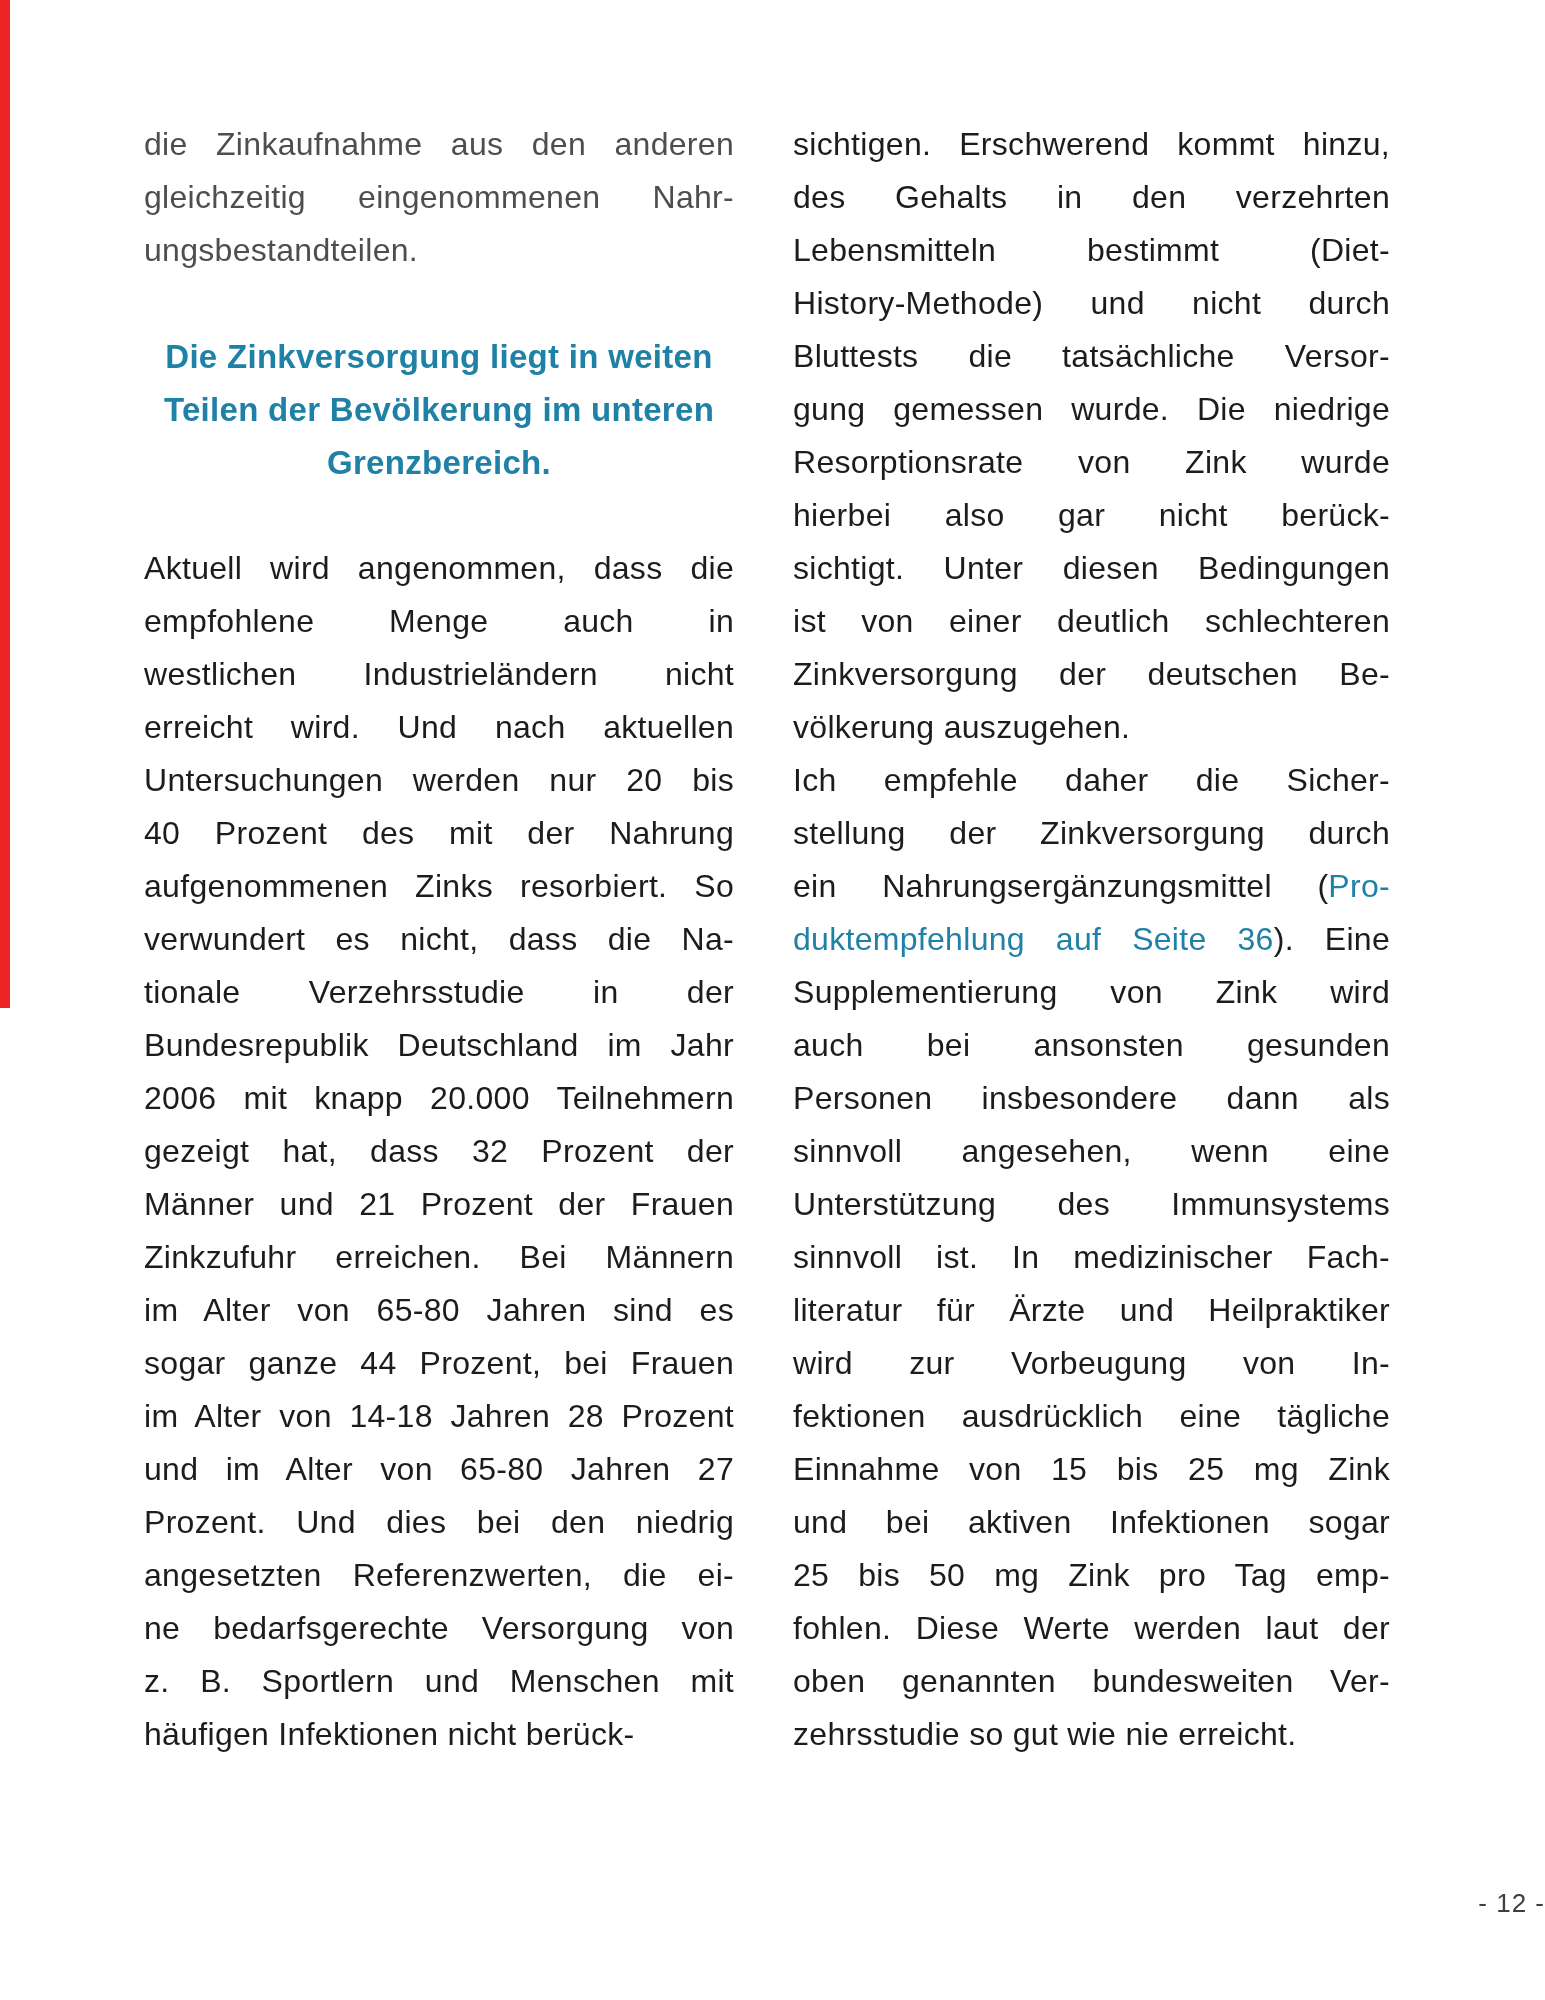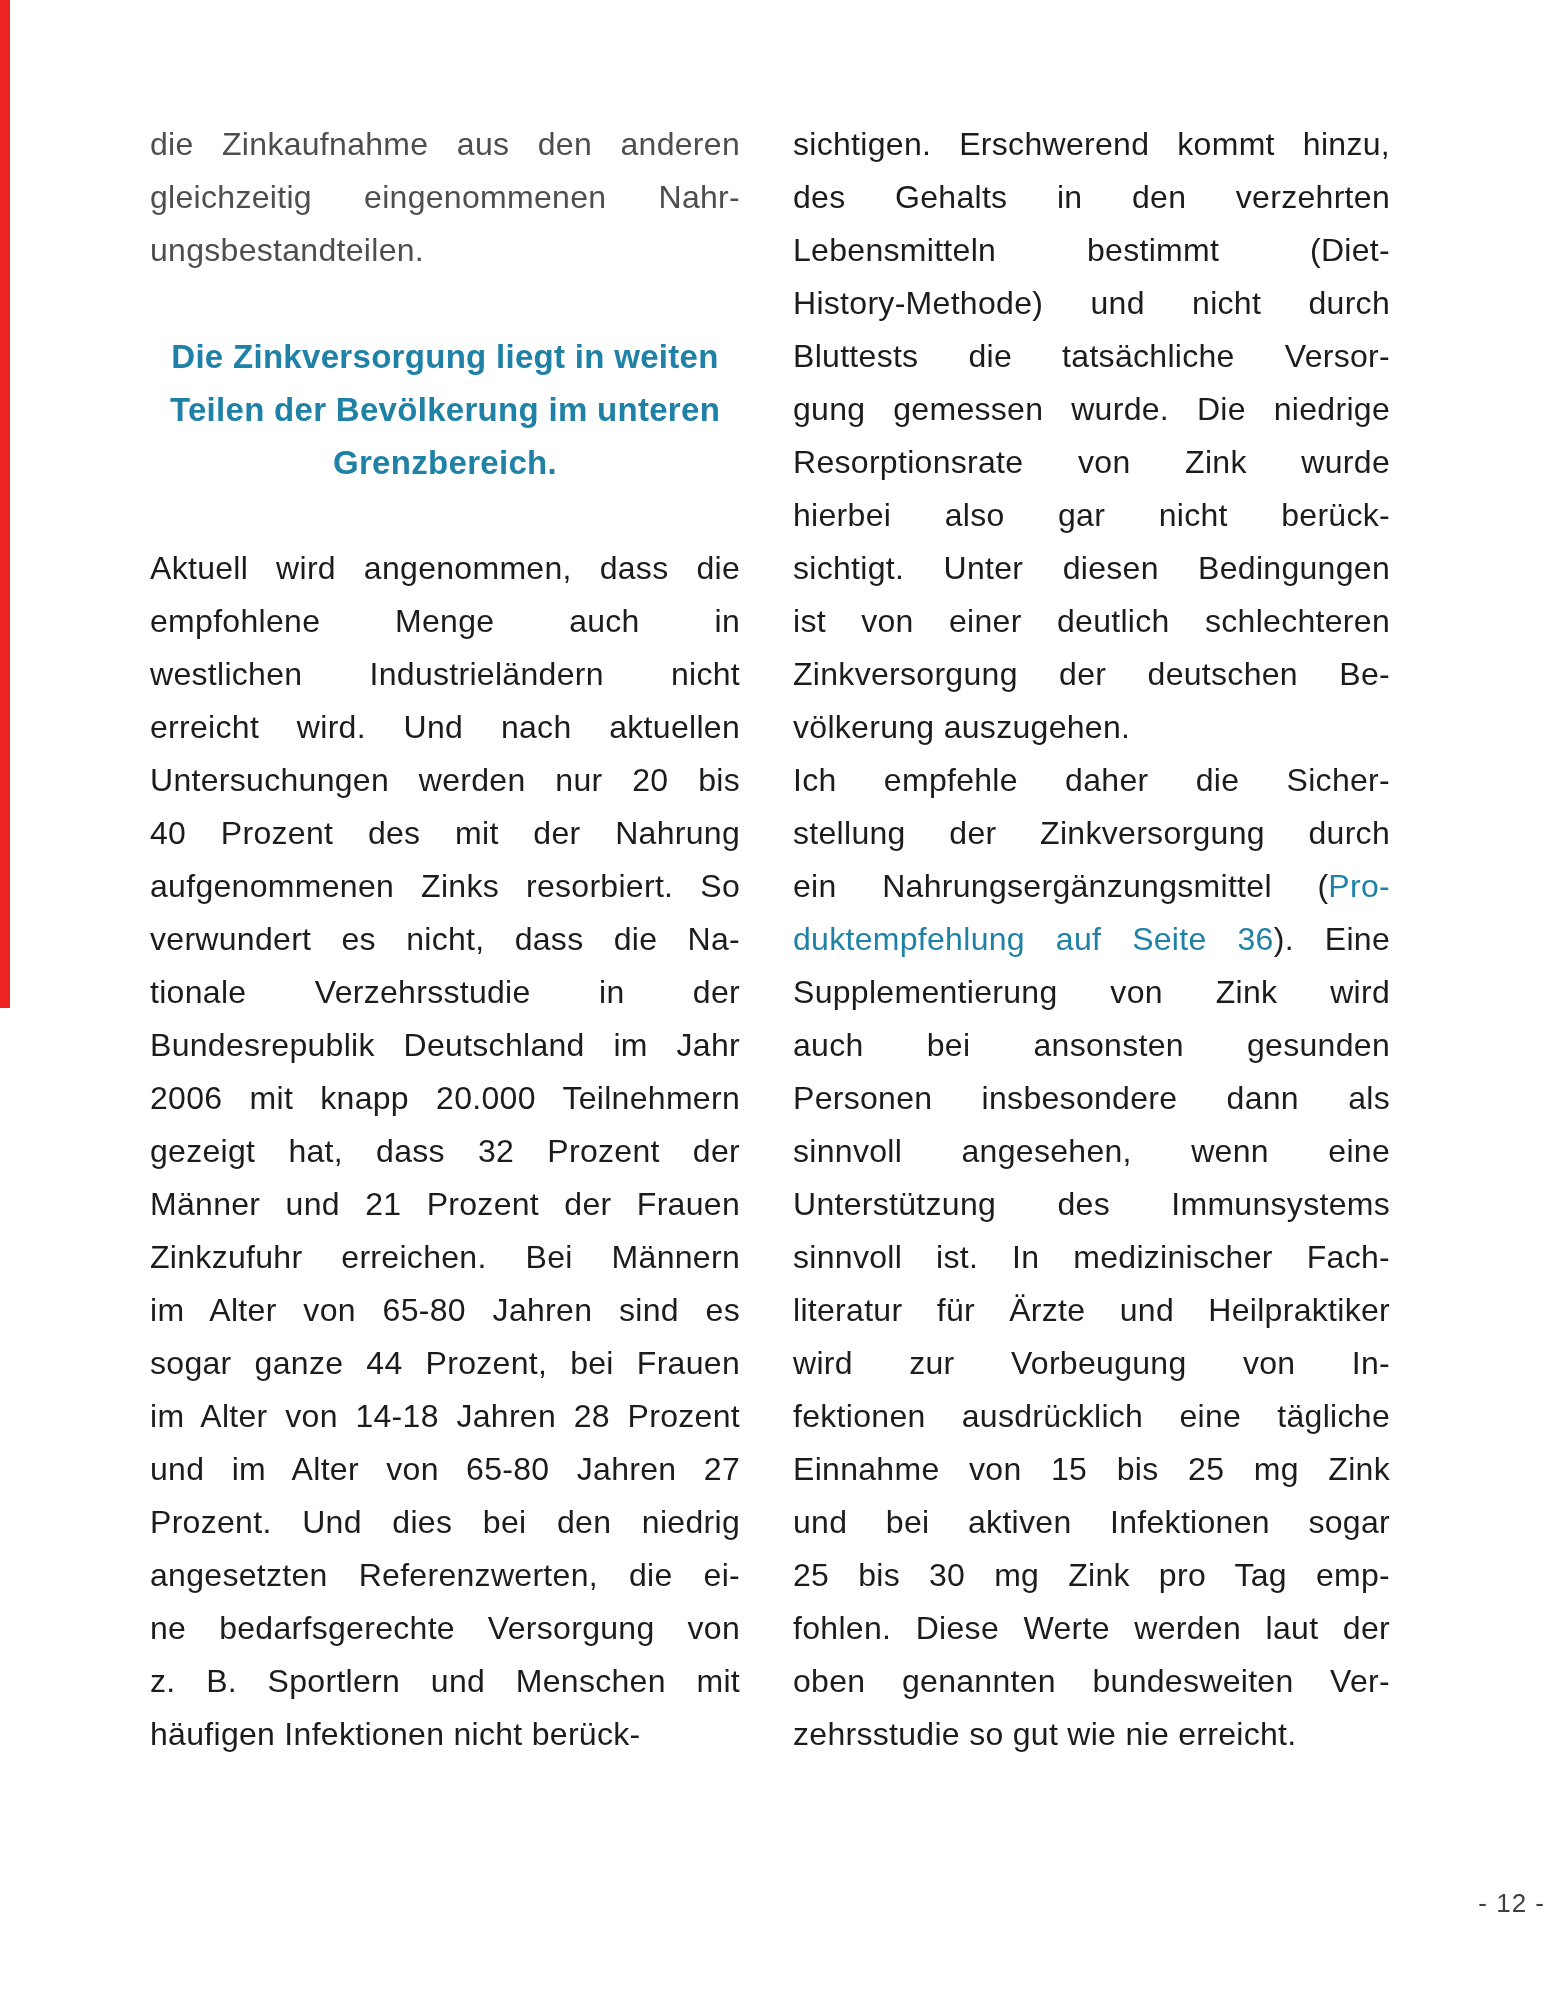--- a/index.html
+++ b/index.html
@@ -10,21 +10,21 @@
     overflow:hidden;
     font-family:"Liberation Sans", sans-serif;
   }
   .red-bar{
     position:absolute;
     left:0;top:0;
     width:10px;height:1008px;
     background:var(--red,#ee2424);
   }
   .col{position:absolute;top:118px;}
-  .col.left{left:150px;width:590px;}
+  .col.left{left:144px;width:590px;}
   .col.right{left:793px;width:597px;}
   .block{margin:0;}
   .block.gap{margin-top:53px;}
   .line{
     height:53px;line-height:53px;
     font-size:32px;
     letter-spacing:0.3px;
     white-space:nowrap;
     overflow:hidden;
     text-align:justify;
@@ -118,20 +118,20 @@
         <div class="line"><span class="seg">auch bei ansonsten gesunden</span></div>
         <div class="line"><span class="seg">Personen insbesondere dann als</span></div>
         <div class="line"><span class="seg">sinnvoll angesehen, wenn eine</span></div>
         <div class="line"><span class="seg">Unterstützung des Immunsystems</span></div>
         <div class="line"><span class="seg">sinnvoll ist. In medizinischer Fach-</span></div>
         <div class="line"><span class="seg">literatur für Ärzte und Heilpraktiker</span></div>
         <div class="line"><span class="seg">wird zur Vorbeugung von In-</span></div>
         <div class="line"><span class="seg">fektionen ausdrücklich eine tägliche</span></div>
         <div class="line"><span class="seg">Einnahme von 15 bis 25 mg Zink</span></div>
         <div class="line"><span class="seg">und bei aktiven Infektionen sogar</span></div>
-        <div class="line"><span class="seg">25 bis 30 mg Zink pro Tag emp-</span></div>
+        <div class="line"><span class="seg">25 bis 50 mg Zink pro Tag emp-</span></div>
         <div class="line"><span class="seg">fohlen. Diese Werte werden laut der</span></div>
         <div class="line"><span class="seg">oben genannten bundesweiten Ver-</span></div>
         <div class="line endline"><span class="seg">zehrsstudie so gut wie nie erreicht.</span></div>
       </div>
     </div>
   <div class="page-number">- 12 -</div>
 </div>
 
 </body></html>

